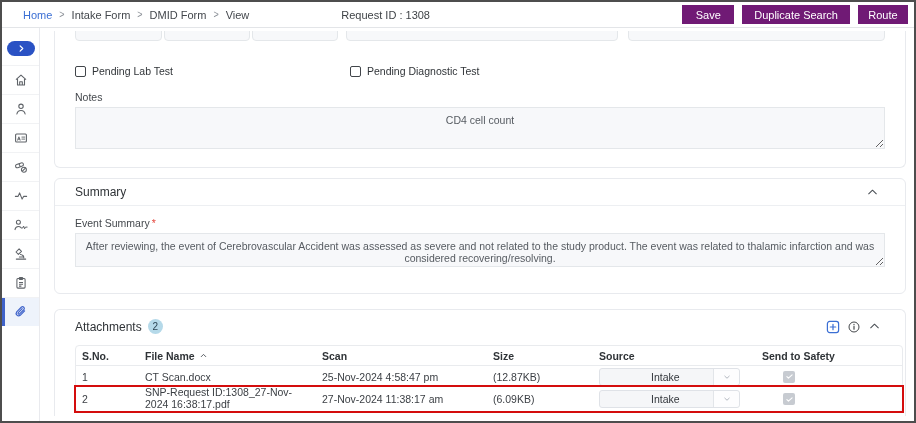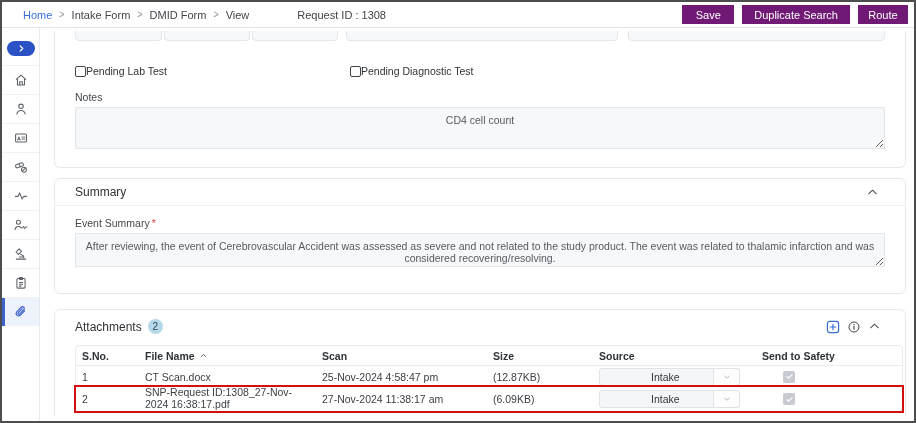--- a/index.html
+++ b/index.html
@@ -6,21 +6,21 @@
   html,body { background:#fff; }
   body { font-family:"Liberation Sans", sans-serif; color:#3c4043; }
   .frame { width:916px; height:423px; border:2px solid #4d4d4d; background:#fff; overflow:hidden; position:relative; }
 
   
   .topbar { height:26px; display:flex; align-items:center; padding:0 6px 0 21px; border-bottom:1px solid #e3e5e8; background:#fff; }
   .crumbs { display:flex; align-items:center; font-size:11px; }
   .crumb { color:#43474c; cursor:default; }
   .crumb.link { color:#3b6fd4; }
   .crumb-sep { color:#8a8f96; font-size:9px; margin:0 7px; transform:scaleY(1.15); }
-  .reqid { font-size:11px; color:#3f4347; margin-left:48px; }
+  .reqid { font-size:11px; color:#3f4347; margin-left:92px; }
   .topbar-actions { margin-left:auto; display:flex; gap:8px; }
   .btn { background:#701a75; color:#fff; border:none; border-radius:0; height:19px; font-size:11px; font-family:inherit; padding:0 12px; cursor:pointer; }
   .btn.save { width:52px; padding:0; }
   .btn.route { width:50px; padding:0; }
 
   
   .content { display:flex; height:393px; }
   .sidebar { width:38px; border-right:1px solid #e9eaee; background:#fff; display:flex; flex-direction:column; flex-shrink:0; }
   .pill { width:28px; height:15px; border-radius:9px; background:#2a52c4; margin:13px 0 9px 5px; display:flex; align-items:center; justify-content:center; cursor:pointer; }
   .side-item { height:29px; display:flex; align-items:center; justify-content:center; border-top:1px solid #f1f2f4; cursor:pointer; position:relative; }
@@ -30,21 +30,21 @@
 
   .main { flex:1; padding:3px 8px 0 14px; overflow:hidden; }
   .card { background:#fff; border:1px solid #e8eaee; border-radius:6px; }
   .card.cut-top { border-top:none; border-radius:0 0 6px 6px; }
 
   
   .card1 { padding:0 20px 18px; }
   .partials { height:10px; overflow:hidden; display:flex; }
   .pfield { height:22px; transform:translateY(-12px); background:#f7f8fa; border:1px solid #e4e7ea; border-radius:4px; }
   .checkrow { margin-top:24px; display:flex; align-items:center; }
-  .checkitem { display:flex; align-items:center; width:275px; cursor:pointer; }
+  .checkitem { display:flex; align-items:center; gap:6px; width:275px; cursor:pointer; }
   .cbox { width:11px; height:11px; border:1.4px solid #41454a; border-radius:2px; background:#fff; flex-shrink:0; }
   .checklabel { font-size:10.5px; color:#303438; }
   .field-label { font-size:10.5px; color:#44484d; }
   .req { color:#e5483f; margin-left:2px; }
   textarea.ta { display:block; width:100%; margin-top:4px; background:#f7f8fa; border:1px solid #e4e7ea; border-radius:0; font-family:inherit; font-size:10.5px; color:#565b61; padding:6px 8px; resize:vertical;text-align:center; }
   .notes-block { margin-top:14px; }
   .ta-notes { height:42px; }
 
   
   .card2 { margin-top:10px; }

